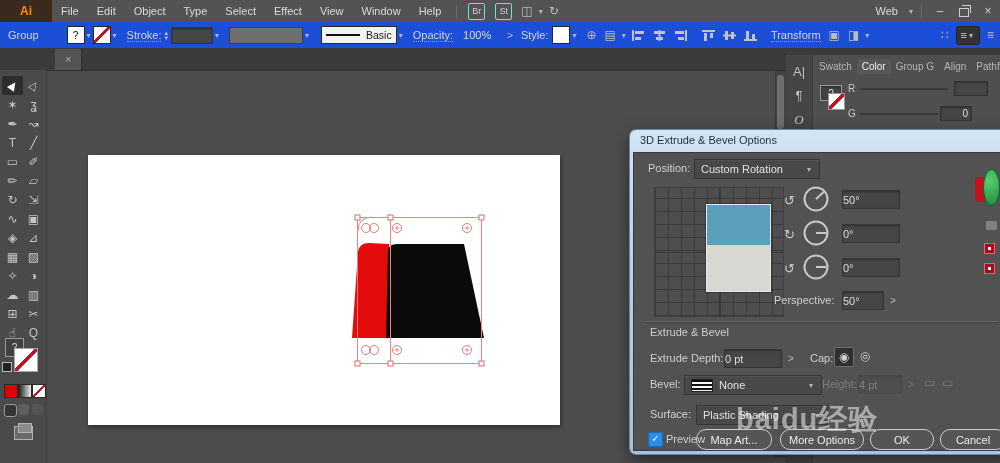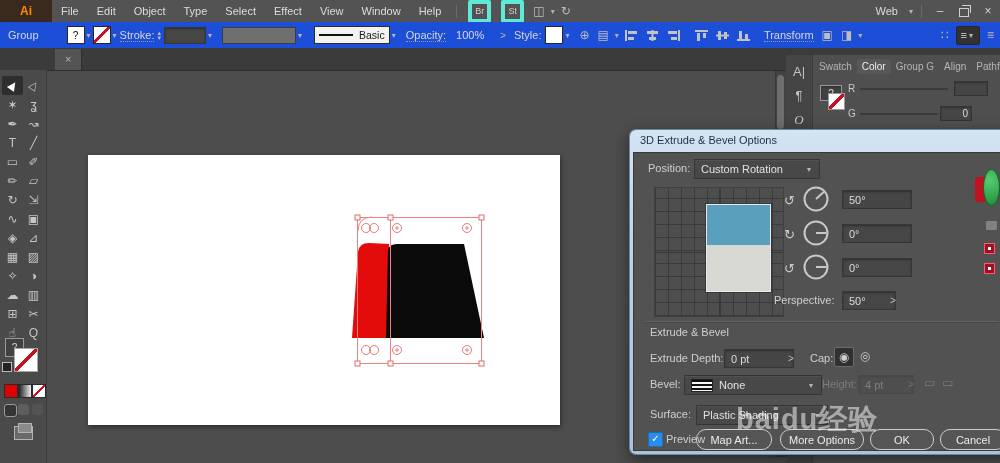--- a/index.html
+++ b/index.html
@@ -3,21 +3,21 @@
 <meta charset="utf-8">
 <style>
   html,body{margin:0;padding:0}
   body{width:1000px;height:463px;overflow:hidden;background:#4d4d4d;
        font-family:"Liberation Sans","DejaVu Sans",sans-serif;font-size:11px;color:#d6d6d6;position:relative}
   
   #menubar{position:absolute;top:0;left:0;width:1000px;height:22px;background:#535353;border-bottom:1px solid #434343;display:flex;align-items:center;z-index:30}
   .ai-logo{width:52px;height:22px;background:#3a2a1e;color:#ff8a00;font-weight:bold;text-align:center;line-height:22px;font-size:12px;flex:none}
   .menu-item{padding:0 9px;line-height:22px;color:#dcdcdc;white-space:nowrap}
   .vsep{width:1px;height:13px;background:#6a6a6a;margin:0 6px;flex:none}
-  .sq-btn{width:15px;height:15px;border:4px solid #5eead4;border-radius:2px;color:#cfcfcf;font-size:9px;display:flex;align-items:center;justify-content:center;margin:8px 5px;flex:none}
+  .sq-btn{width:15px;height:15px;border:1px solid #5eead4;border-radius:2px;color:#cfcfcf;font-size:9px;display:flex;align-items:center;justify-content:center;margin:8px 5px;flex:none}
   .mini-icon{color:#bdbdbd;font-size:12px;margin:0 4px}
   .chev{font-size:8px;color:#b5b5b5;margin:0 2px}
   #search-box{width:138px;height:16px;background:#4b4b4b;border:1px solid #6d6d6d;border-radius:2px;display:flex;align-items:center;padding:0 5px;margin:0 8px}
   .mag{width:7px;height:7px;border:1.5px solid #9b9b9b;border-radius:50%;position:relative;flex:none;margin-right:5px}
   .mag::after{content:"";position:absolute;width:4px;height:1.5px;background:#9b9b9b;transform:rotate(45deg);right:-4px;bottom:-1px}
   .ph{color:#989898;font-size:10px;white-space:nowrap;overflow:hidden}
   .winbtn{width:24px;height:22px;display:flex;align-items:center;justify-content:center;color:#cfcfcf;font-size:12px;flex:none}
   .restore-glyph{display:block;width:8px;height:7px;border:1px solid #cfcfcf;position:relative;margin-top:2px}
   .restore-glyph::before{content:"";position:absolute;top:-4px;left:2px;width:8px;height:7px;border-top:1px solid #cfcfcf;border-right:1px solid #cfcfcf}
   
@@ -65,21 +65,21 @@
   .ptab.active{background:#585858;border-radius:3px 3px 0 0;color:#ececec}
   .pfield{position:absolute;background:#464646;border:1px solid #333;box-shadow:inset 0 1px 2px rgba(0,0,0,.3);color:#dcdcdc;font-size:10px;display:flex;align-items:center;justify-content:flex-end;padding:0 3px}
   .ptrack{position:absolute;height:2px;background:#3a3a3a}
   
   #dialog{position:absolute;left:630px;top:130px;width:384px;height:324px;z-index:50;border-radius:6px;
           background:linear-gradient(180deg,#d3e4f3 0%,#b9d0e6 45%,#a9c3dc 100%);
           box-shadow:0 0 0 1px #6e88a3,0 5px 16px rgba(0,0,0,.55)}
   #dialog .dtitle{position:absolute;left:10px;top:4px;font-size:11px;color:#1f2f42}
   #dcontent{position:absolute;left:3px;top:22px;width:376px;height:297px;background:#525252;border:1px solid #3a3a3a}
   .dlabel{position:absolute;font-size:11px;color:#cfcfcf;white-space:nowrap}
-  .dfield{position:absolute;background:#464646;border:1px solid #363636;box-shadow:inset 0 1px 2px rgba(0,0,0,.35);color:#dcdcdc;font-size:11px;display:flex;align-items:center;padding:0 6px}
+  .dfield{position:absolute;background:#464646;border:1px solid #363636;box-shadow:inset 0 1px 2px rgba(0,0,0,.35);color:#dcdcdc;font-size:11px;display:flex;align-items:center;padding:0 0}
   .dselect{position:absolute;background:#484848;border:1px solid #353535;box-shadow:inset 0 1px 0 rgba(255,255,255,.05);color:#e0e0e0;font-size:11px;display:flex;align-items:center;padding:0 6px}
   .dselect .chev{margin-left:auto}
   .darrow{position:absolute;color:#bdbdbd;font-size:10px;display:flex;align-items:center;justify-content:center}
   #trackcube{position:absolute;left:20px;top:34px;width:128px;height:128px;background:#4e4e4e;border:1px solid #404040;
      background-image:repeating-linear-gradient(90deg,rgba(56,56,56,.85) 0 1px,transparent 1px 13px),
                       repeating-linear-gradient(0deg,rgba(56,56,56,.85) 0 1px,transparent 1px 13px)}
   #trackcube .cross-v{position:absolute;left:64px;top:0;width:1px;height:128px;background:#383838}
   #trackcube .cross-h{position:absolute;top:64px;left:0;height:1px;width:128px;background:#383838}
   #cube{position:absolute;left:51px;top:16px;width:63px;height:86px;border:1px solid #e9e9e9;box-shadow:0 0 0 1px rgba(0,0,0,.25)}
   #cube .top{height:40px}
@@ -132,21 +132,21 @@
     </div>
   <div class="winbtn">×</div>
 </div>
 
 <div id="controlbar">
   <div style="margin:0 10px 0 8px">Group</div>
   <div class="sw" style="color:#111;font-size:10px;margin-left:18px">?</div>
   <span class="chev">▾</span>
   <div class="sw slash"></div>
   <span class="chev">▾</span>
-  <span class="u-link" style="margin-left:1px">Stroke:</span>
+  <span class="u-link" style="margin-left:8px">Stroke:</span>
   <div class="stepper">
     <span>▴</span>
     <span>▾</span>
   </div>
   <div class="field" style="width:30px"></div>
   <span class="chev">▾</span>
   <div style="width:72px;height:15px;background:#6f6f6f;border:1px solid #3c3c3c;margin-left:8px"></div>
   <span class="chev">▾</span>
   <div class="basic-box" style="margin-left:10px">
     <span class="basic-line"></span>

